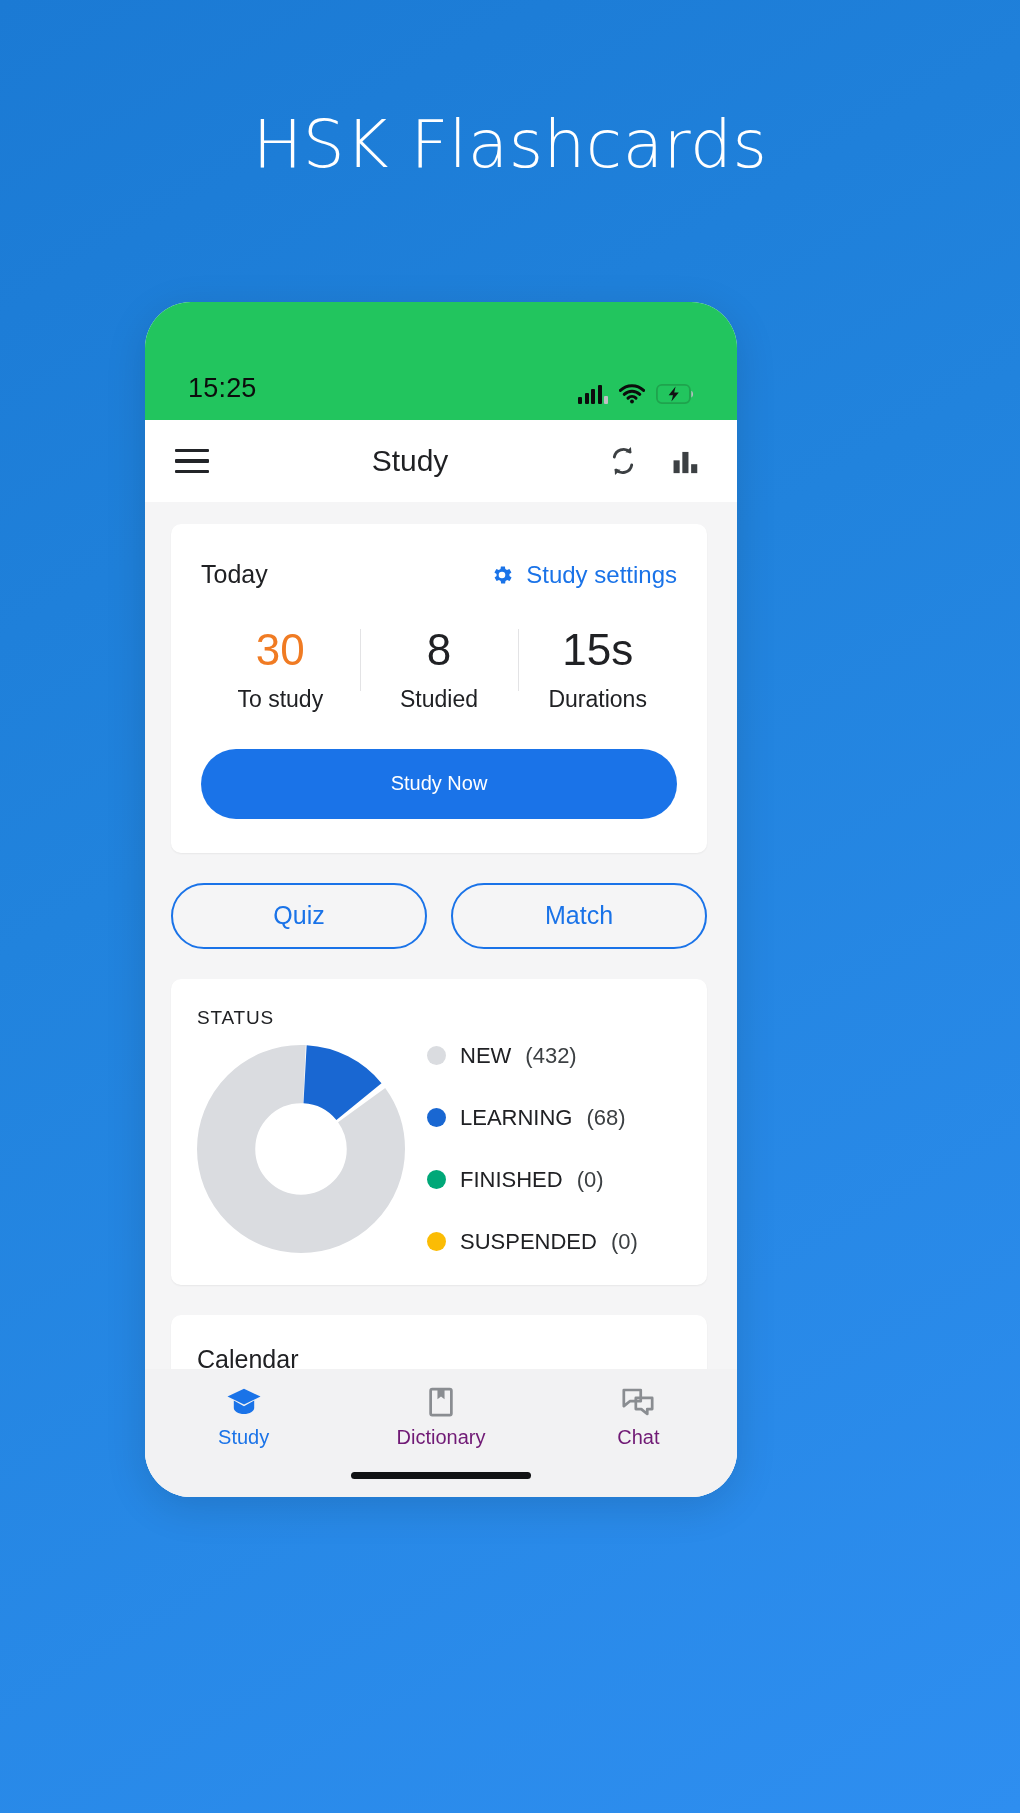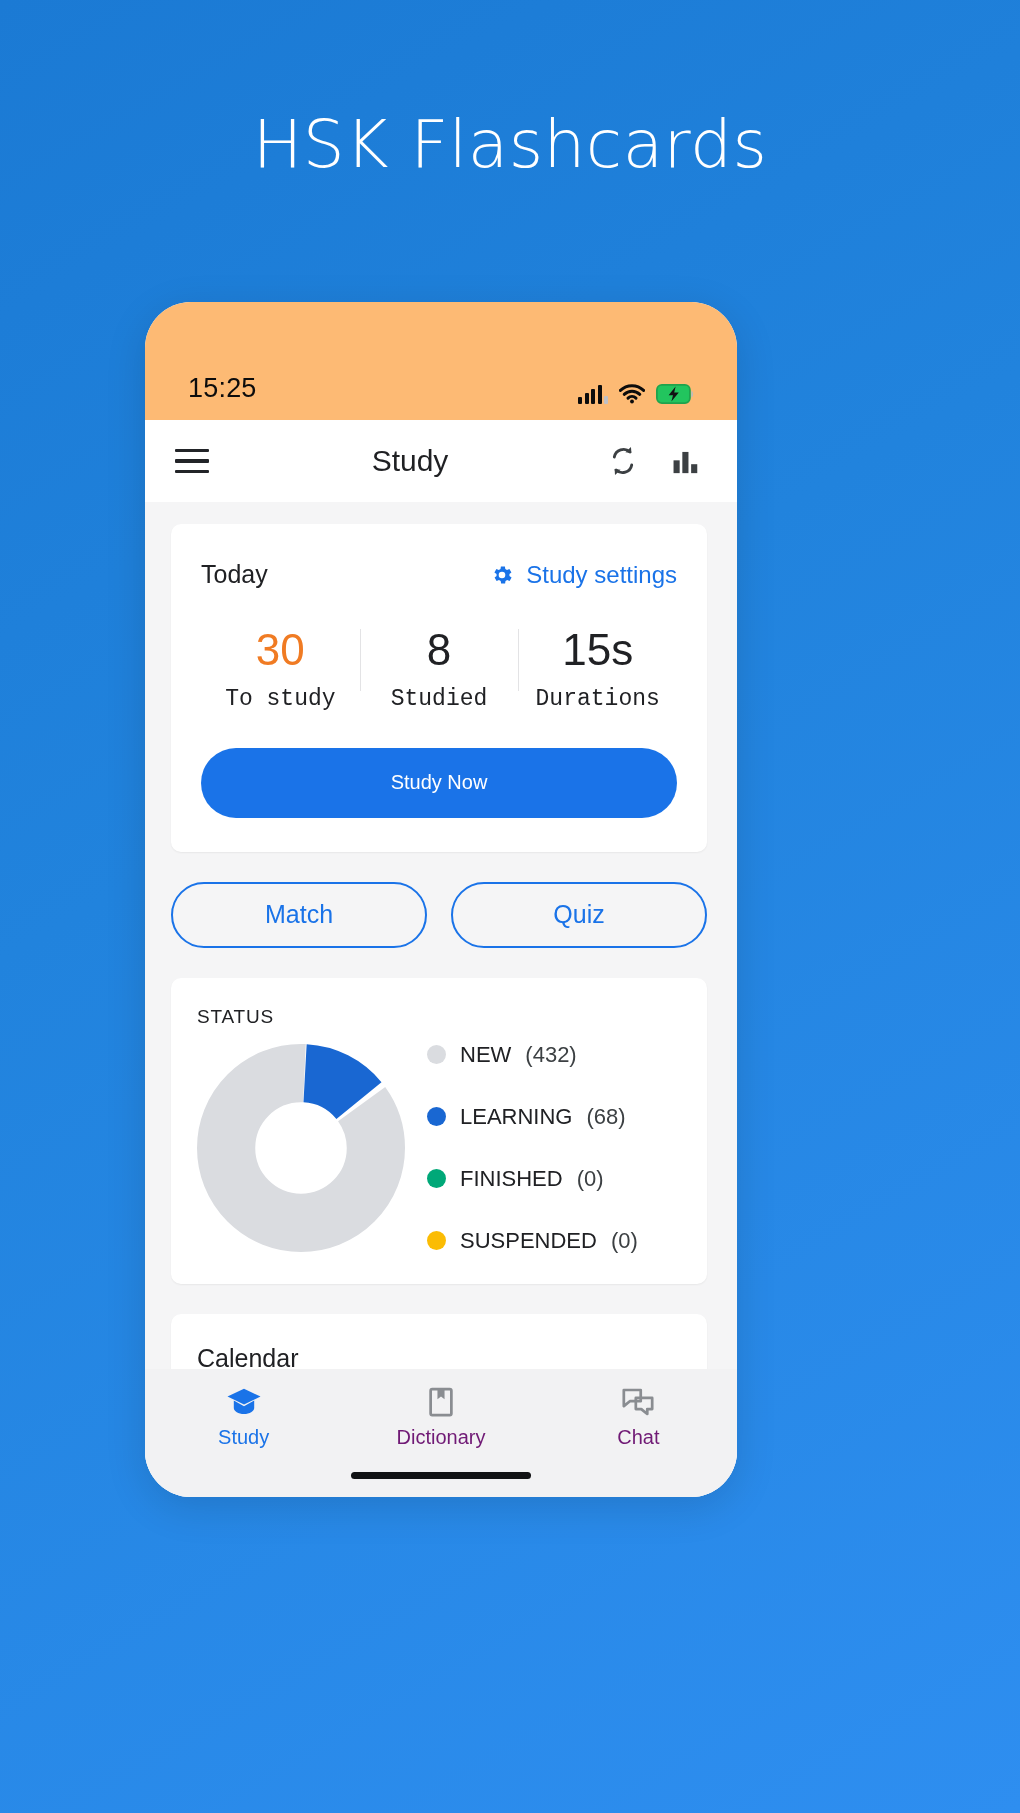--- a/index.html
+++ b/index.html
@@ -44,21 +44,21 @@
   }
 
   
   .status-bar {
     height: 118px;
     flex: 0 0 118px;
     display: flex;
     align-items: flex-end;
     justify-content: space-between;
     padding: 0 43px 16px 43px;
-    background: #fdba74;
+    background: #22c55e;
   }
   .status-time {
     font-size: 27px;
     font-weight: 500;
     color: #0c0c0c;
     letter-spacing: 0.2px;
   }
   .status-icons {
     display: flex;
     align-items: flex-end;
@@ -132,21 +132,21 @@
   .stat { flex: 1; text-align: center; position: relative; }
   .stat + .stat::before {
     content: "";
     position: absolute;
     left: 0; top: 4px;
     width: 1px; height: 62px;
     background: #e3e3e5;
   }
   .stat-value { font-size: 44px; color: #202124; line-height: 1.15; font-weight: 400; }
   .stat-value.accent { color: #f07b23; }
-  .stat-label { font-size: 23px; color: #202124; margin-top: 10px; font-family: Liberation Mono, monospace; }
+  .stat-label { font-size: 23px; color: #202124; margin-top: 10px; }
 
   .study-now-btn {
     margin-top: 36px;
     height: 70px;
     border-radius: 35px;
     background: #1a73e8;
     color: #ffffff;
     font-size: 20px;
     display: flex;
     align-items: center;
@@ -309,22 +309,22 @@
         <div class="stat">
           <div class="stat-value">15s</div>
           <div class="stat-label">Durations</div>
         </div>
       </div>
 
       <button class="study-now-btn">Study Now</button>
     </div>
 
     <div class="pill-row">
+      <button class="pill-btn">Quiz</button>
       <button class="pill-btn">Match</button>
-      <button class="pill-btn">Quiz</button>
     </div>
 
     <div class="card status-card">
       <div class="status-title">STATUS</div>
       <div class="status-content">
         <div class="donut-wrap">
           <svg viewBox="0 0 100 100" width="208" height="208">
 
             <circle cx="50" cy="50" r="36" fill="none" stroke="#dadce0" stroke-width="28" stroke-dasharray="194.0 32.2" stroke-dashoffset="-33.9" transform="rotate(-90 50 50)"></circle>
             <circle cx="50" cy="50" r="36" fill="none" stroke="#1967d2" stroke-width="28" stroke-dasharray="29.8 196.4" stroke-dashoffset="-2.0" transform="rotate(-90 50 50)"></circle>

